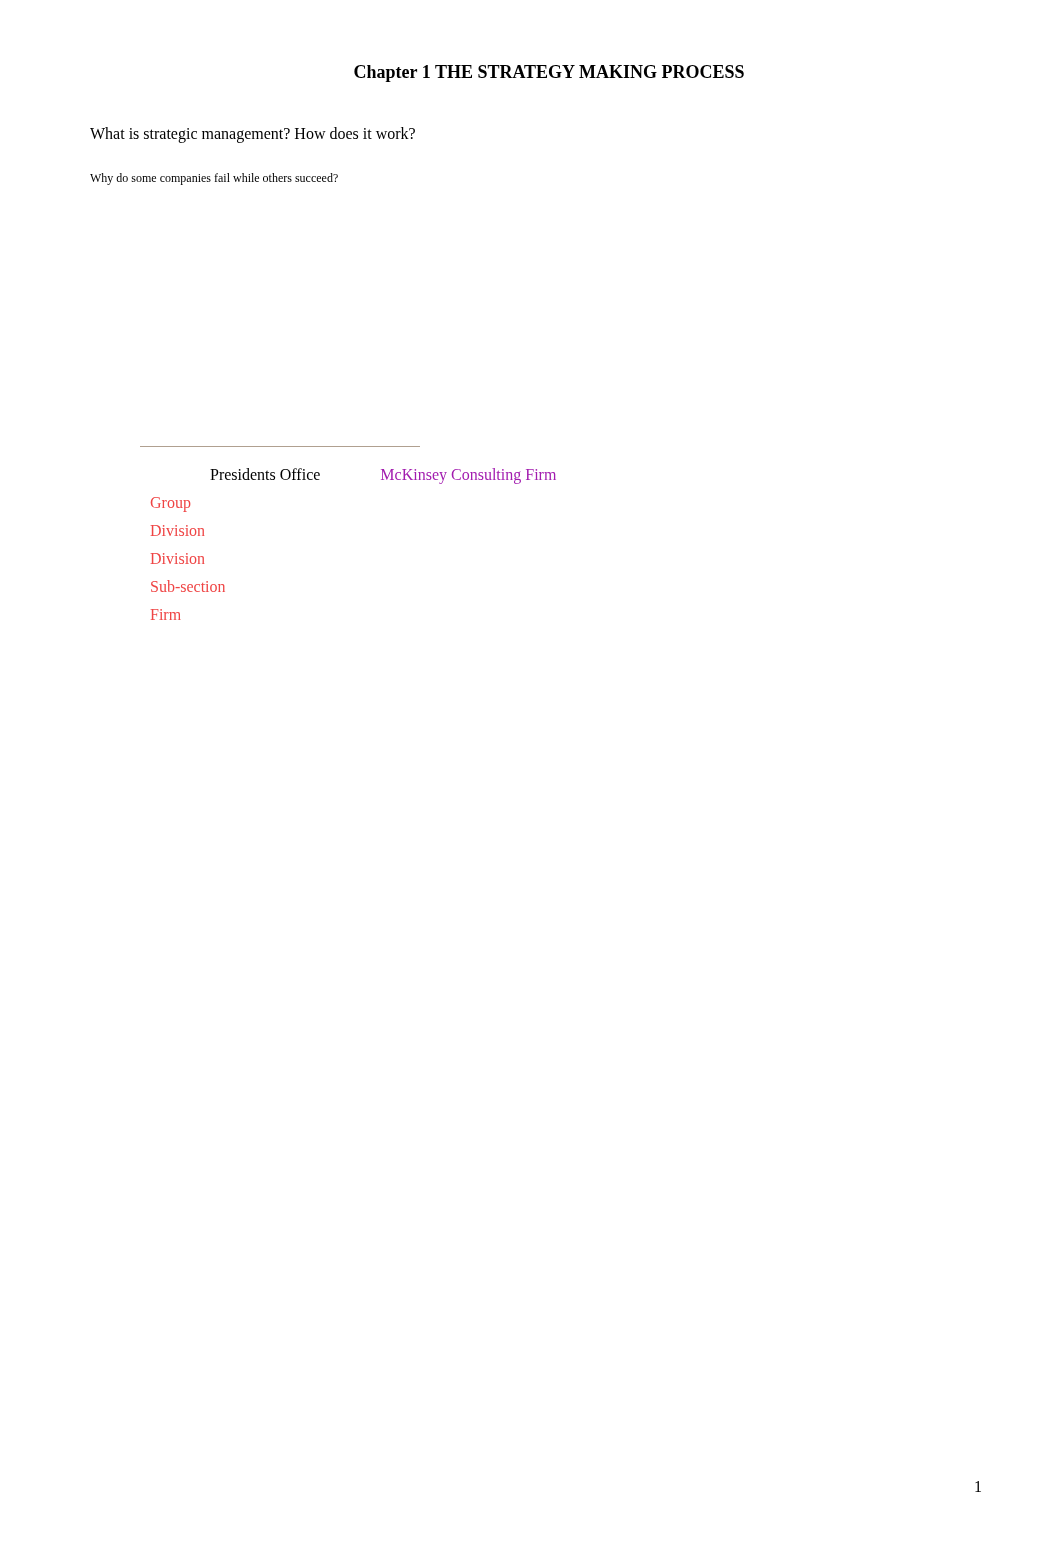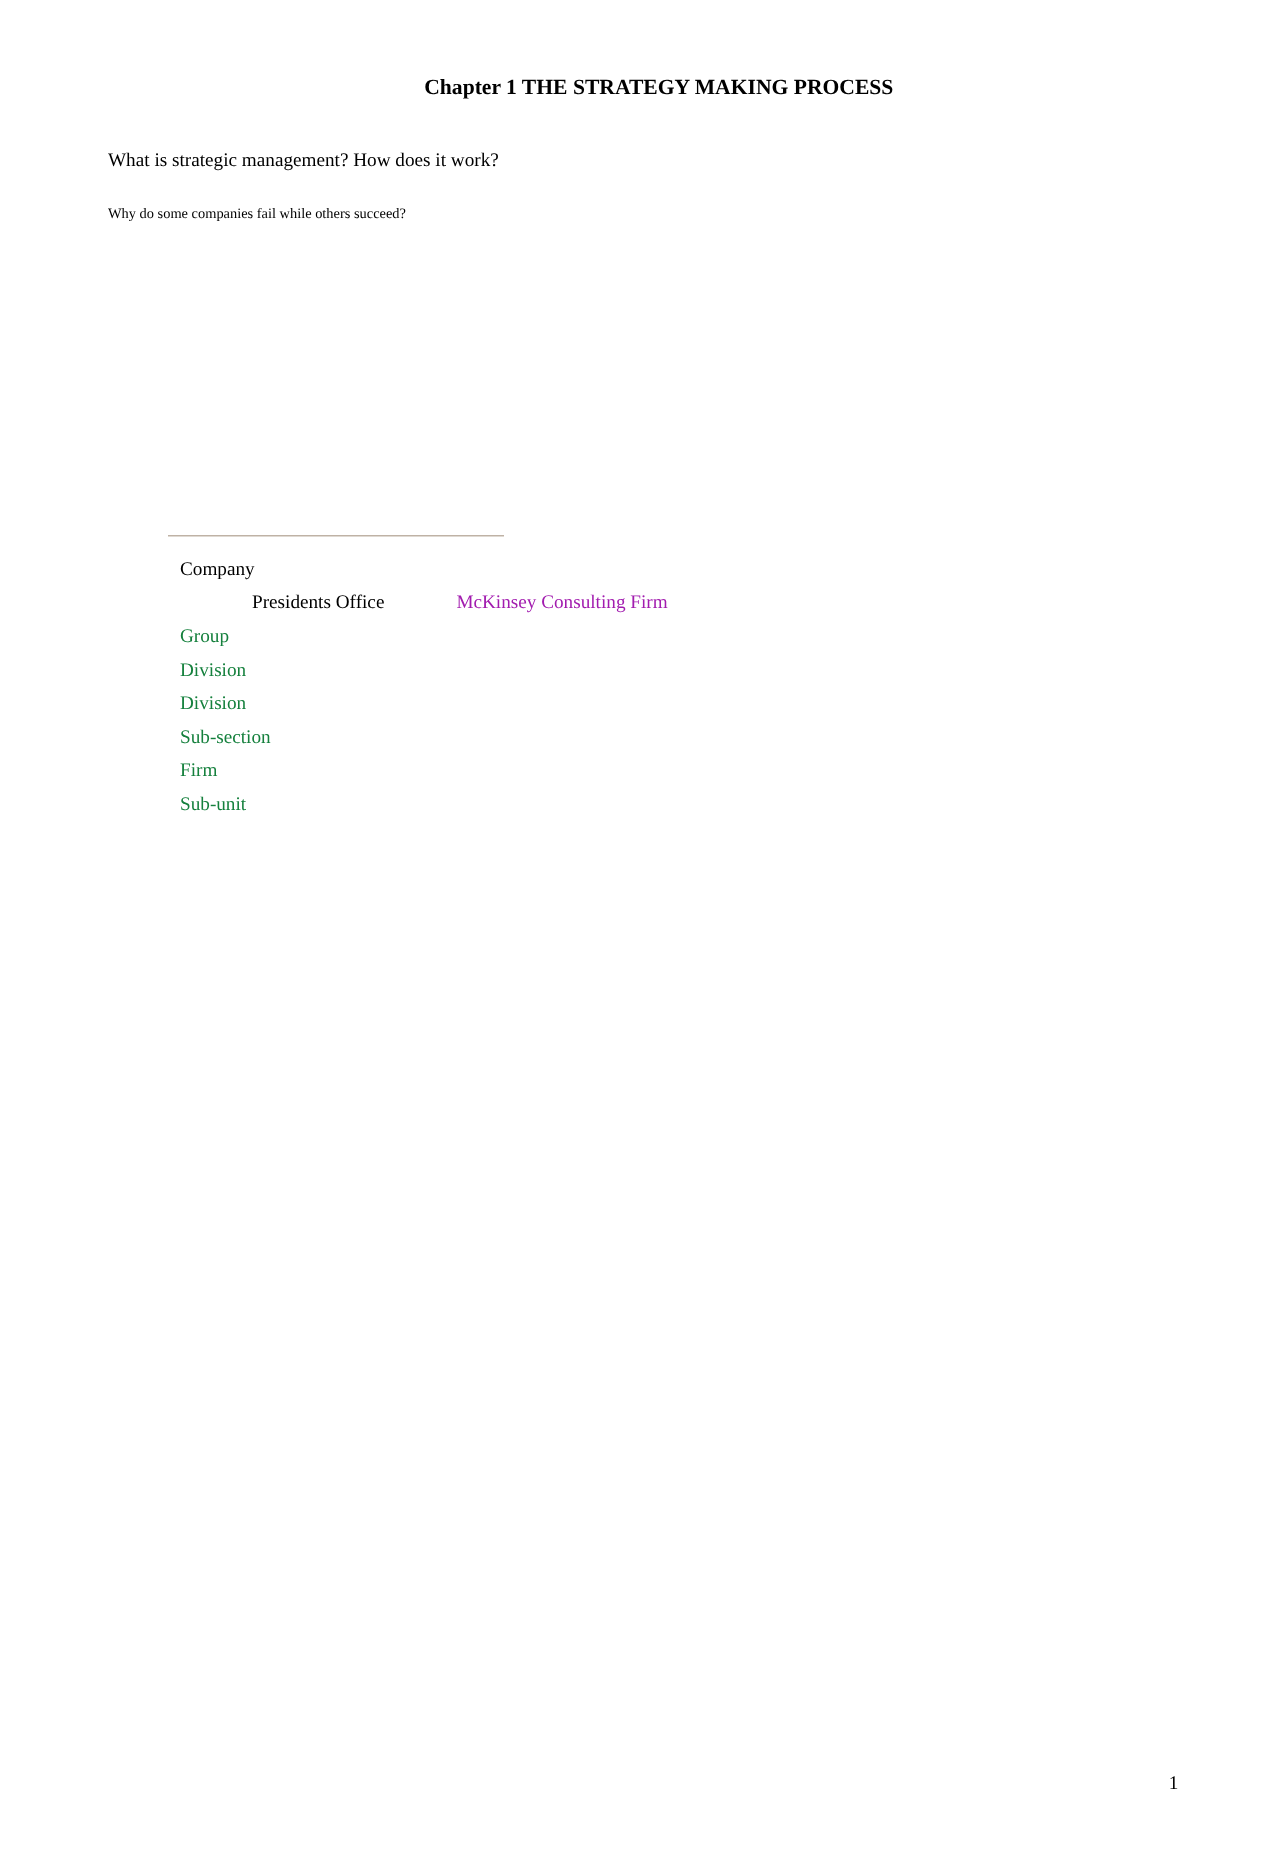--- a/index.html
+++ b/index.html
@@ -83,21 +83,21 @@
     .org-list .presidents-office {
       color: #000000;
       margin-right: 60px;
     }
 
     .org-list .mckinsey {
       color: #a21caf;
     }
 
     .org-list .item {
-      color: #15803d;
+      color: #ef4444;
     }
 
     .page-number {
       position: absolute;
       bottom: 60px;
       right: 80px;
       font-size: 16px;
       color: #000000;
     }
   </style>
@@ -110,23 +110,20 @@
 
   <p class="question-1">What is strategic management?  How does it work?</p>
 
   <p class="question-2">Why do some companies fail while others succeed?</p>
 
   <div class="divider-section">
     <hr class="divider-line">
 
     <div class="org-list">
 
-      <div class="company-row">
-        <span class="company-label">Company</span>
-      </div>
 
       <div class="indent">
         <span class="presidents-office">Presidents Office</span>
         <span class="mckinsey">McKinsey Consulting Firm</span>
       </div>
 
       <div class="item">
         <span>Group</span>
       </div>
 
@@ -140,22 +137,19 @@
       </div>
 
       <div class="item">
         <span>Sub-section</span>
       </div>
 
       <div class="item">
         <span>Firm</span>
       </div>
 
-      <div class="item">
-        <span>Sub-unit</span>
-      </div>
 
     </div>
   </div>
 
   <div class="page-number">1</div>
 
 </div>
 
 </body></html>

